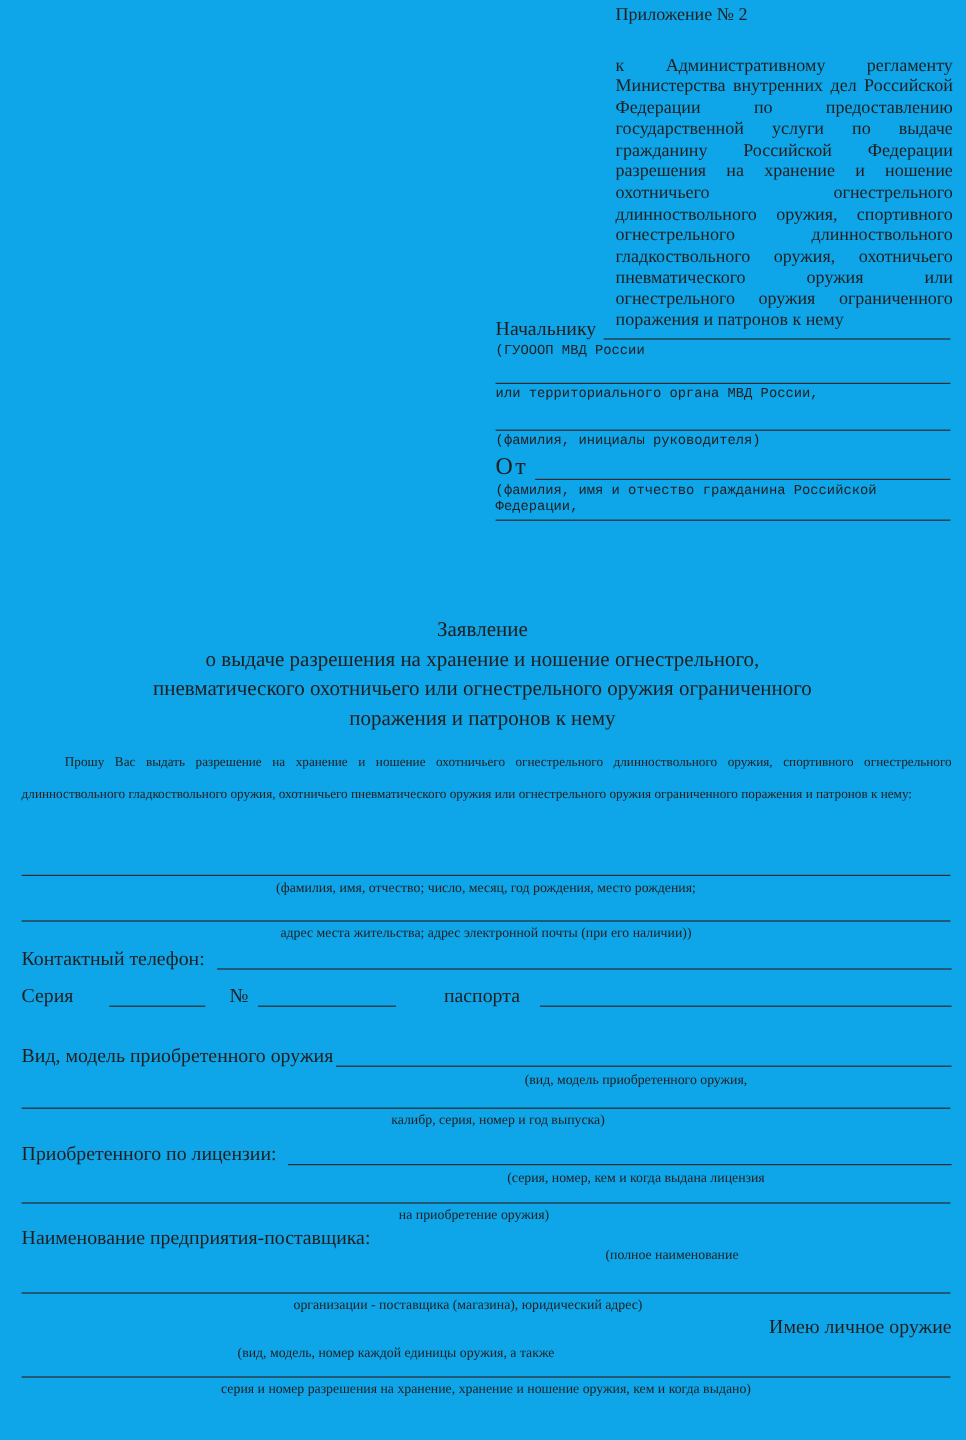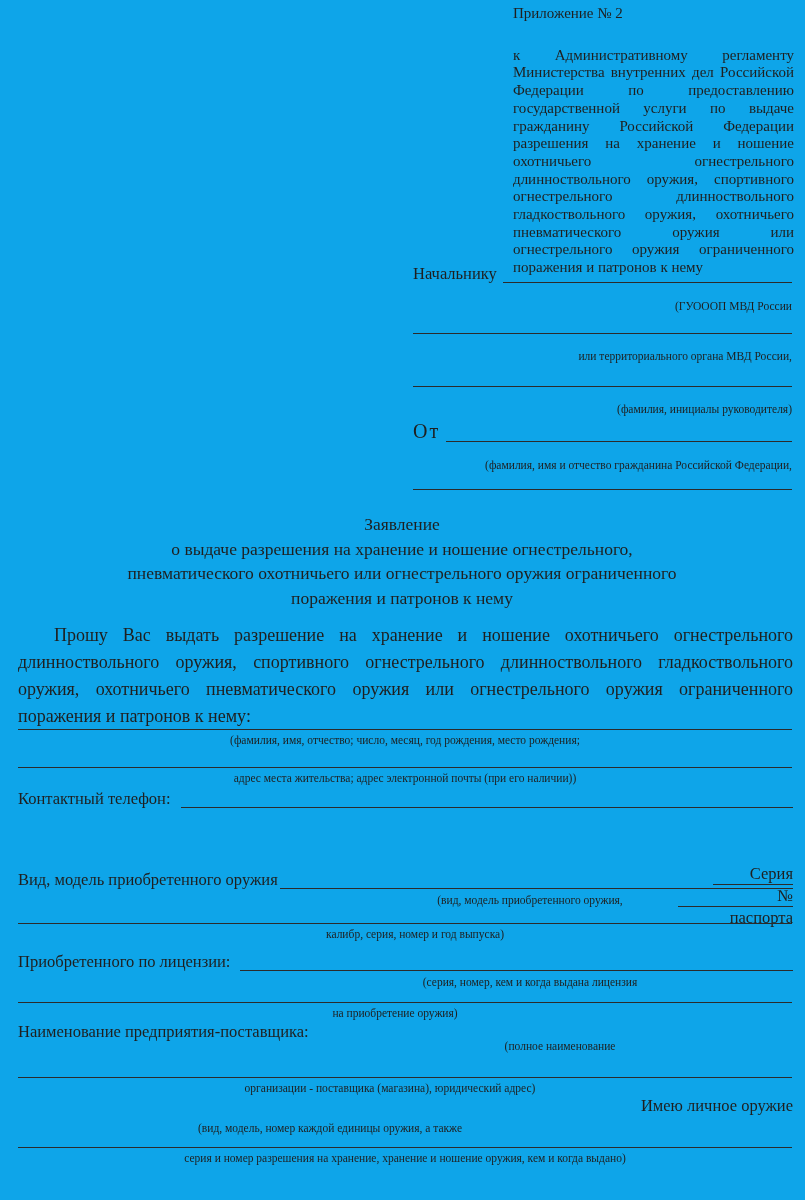--- a/index.html
+++ b/index.html
@@ -13,45 +13,45 @@
   .annex{position:absolute;left:513px;top:5px;width:281px;font-size:15px;line-height:17.7px;}
   .annex-title{margin:0 0 1px 0;}
   .annex-body{text-align:justify;margin-top:24px;}
   
   .addr{position:absolute;left:413px;top:260px;width:379px;font-size:16.5px;}
   .addr .row{display:flex;align-items:flex-end;height:24px;}
   .addr .row .lbl{white-space:nowrap;padding-right:6px;}
   .addr .row.from{height:24px;}
   .addr .row.from .lbl{font-size:20px;letter-spacing:2px;}
   .fill{flex:1;border-bottom:1.7px solid #2b2b2b;margin-bottom:1px;}
-  .addr .cap{font-size:11.5px;text-align:right;height:16px;margin-top:16px;
-             font-family:Liberation Serif, serif;}
+  .addr .cap{font-size:11.5px;text-align:left;height:16px;margin-top:2px;
+             font-family:Liberation Mono, monospace;}
   .addr .blank1{height:17px;border-bottom:1.7px solid #2b2b2b;}
   .addr .blank2{height:20px;border-bottom:1.7px solid #2b2b2b;}
   .addr .blank3{height:14px;border-bottom:1.7px solid #2b2b2b;}
   
   .doc-title{
     position:absolute;left:62px;top:512px;width:680px;
     font-size:17.5px;line-height:24.5px;text-align:center;white-space:pre-line;
   }
   
   .request{
     position:absolute;left:18px;top:622px;width:775px;
-    font-size:18px;line-height:27px;text-align:justify;text-indent:36px;
+    font-size:11px;line-height:27px;text-align:justify;text-indent:36px;
   }
   
   .hline{position:absolute;left:18px;width:774px;border-top:1.8px solid #2b2b2b;height:0;}
   .fcap{position:absolute;font-size:11.5px;text-align:center;white-space:nowrap;}
   .frow{position:absolute;left:18px;width:775px;display:flex;align-items:flex-end;font-size:16.5px;}
   .frow .lbl{white-space:nowrap;}
   .seg{border-bottom:1.7px solid #2b2b2b;margin-bottom:1px;}
   #hr1{top:729px;} #cap1{left:18px;top:734px;width:774px;}
   #hr2{top:767px;} #cap2{left:18px;top:772px;width:774px;}
   #row-phone{top:787px;height:22px;}
-  #row-passport{top:864px;height:24px;flex-direction:column;}
+  #row-passport{top:816px;height:24px;}
   #cap3{left:420px;top:844px;width:370px;}
   #row-weapon{top:866px;height:24px;}
   #cap4{left:370px;top:894px;width:320px;}
   #hr3{top:923px;} #cap5{left:240px;top:928px;width:350px;}
   #row-license{top:948px;height:24px;}
   #cap6{left:370px;top:976px;width:320px;}
   #hr4{top:1002px;} #cap7{left:240px;top:1007px;width:310px;}
   #row-supplier{top:1020px;height:22px;}
   #cap8{left:445px;top:1040px;width:230px;}
   #hr5{top:1077px;} #cap9{left:170px;top:1082px;width:440px;}

